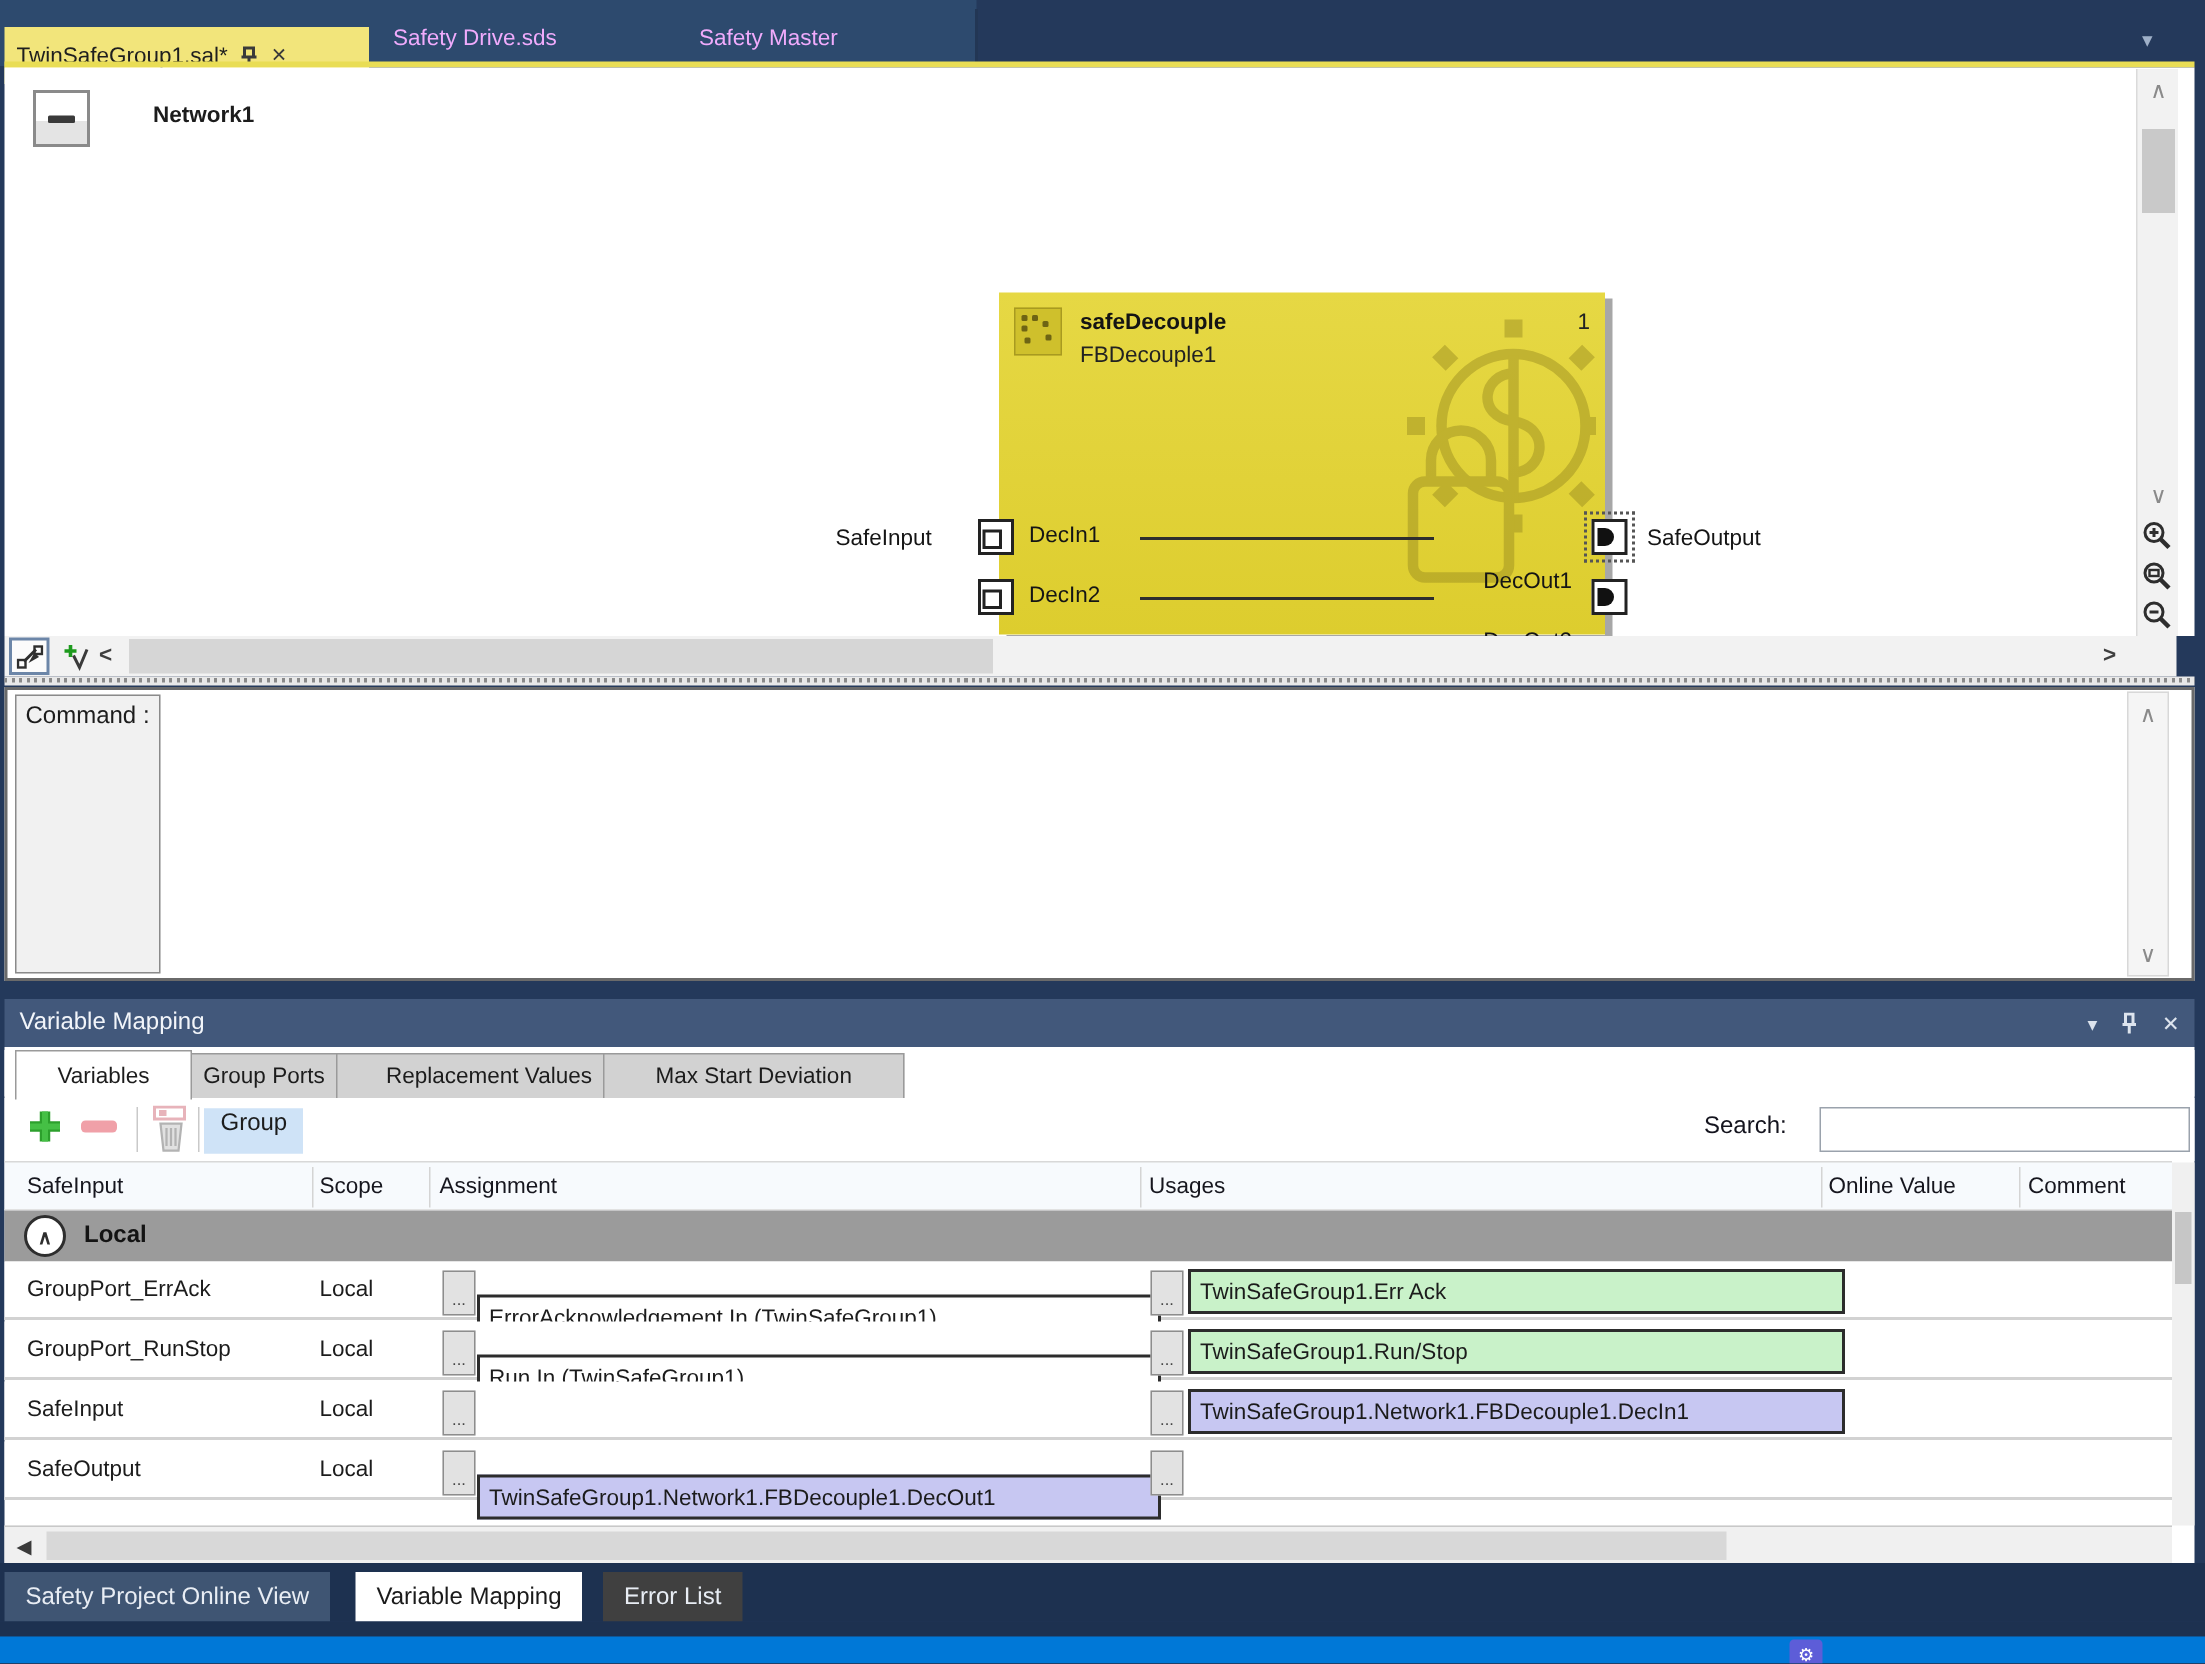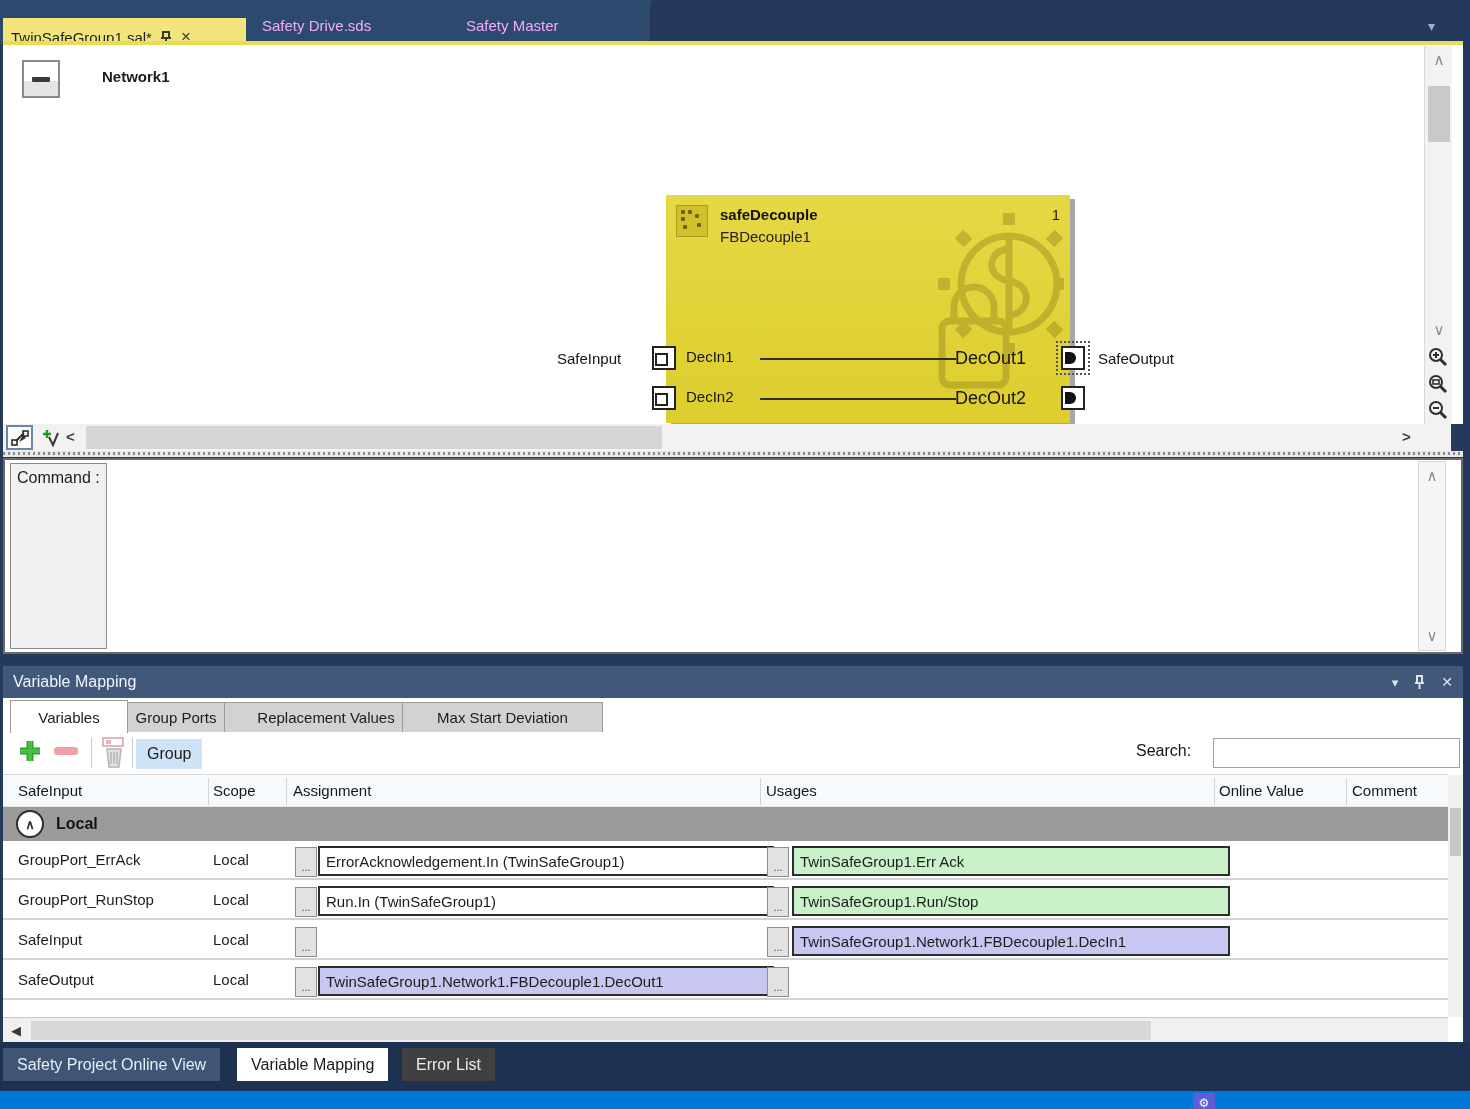--- a/index.html
+++ b/index.html
@@ -29,21 +29,21 @@
   .fb{left:666px;top:195px;width:404px;height:228px;background:linear-gradient(#e6d844,#ddcd2e);
       box-shadow:5px 4px 0 rgba(95,95,95,.55);}
   .fb-icon{left:10px;top:10px;width:30px;height:30px;background:#cfc02c;border:1px solid #a89a20;
       position:absolute;}
   .fb-icon i{position:absolute;width:4px;height:4px;background:#6e6414;border-radius:1px;}
   .fb-type{left:54px;top:11px;position:absolute;font-weight:bold;font-size:15px;color:#141414;}
   .fb-inst{left:54px;top:33px;position:absolute;font-size:15px;color:#222;}
   .fb-order{right:10px;top:11px;position:absolute;font-size:15px;color:#222;}
   .fb-watermark{position:absolute;right:6px;top:14px;opacity:.45;}
   .port-label-in{position:absolute;left:20px;font-size:15px;color:#151515;}
-  .port-label-out{position:absolute;right:44px;font-size:18px;color:#151515;}
+  .port-label-out{position:absolute;right:22px;font-size:15px;color:#151515;margin-top:31px;}
   .fb-wire{position:absolute;left:94px;width:196px;height:2px;background:#2e2e2e;}
   .pin{position:absolute;width:24px;height:24px;background:#ffffff;border:2px solid #222;}
   .pin .insq{position:absolute;left:1px;top:5px;width:9px;height:9px;border:2px solid #222;background:#fff;}
   .pin .ind{position:absolute;left:2px;top:4px;width:11px;height:12px;background:#111;border-radius:0 7px 7px 0;}
   .pin.selected{outline:2px dotted #555;outline-offset:3px;}
   .var-label{position:absolute;font-size:15px;color:#151515;}
 
   
   .vscroll{left:1424px;top:46px;width:28px;height:378px;background:#f2f2f2;border-left:1px solid #dadada;}
   .vs-arrow{position:absolute;left:0;width:28px;height:24px;color:#8a8a8a;font-size:15px;
@@ -73,40 +73,40 @@
   .vm-title-icons{position:absolute;right:10px;top:0;height:32px;display:flex;align-items:center;gap:16px;color:#dde4ee;}
   .vm-body{left:3px;top:698px;width:1460px;height:344px;background:#ffffff;}
   .vm-tabs{left:3px;top:700px;width:1460px;height:31px;background:#ffffff;}
   .vm-tab{position:absolute;top:2px;height:29px;background:#d2d2d2;border:1px solid #9a9a9a;
           display:flex;align-items:center;justify-content:center;font-size:15px;padding:0 12px;}
   .vm-tab.active{top:0;height:32px;background:#ffffff;border-bottom:none;z-index:2;}
 
   .vm-toolbar{left:3px;top:732px;width:1460px;height:42px;background:#ffffff;}
   .tb-sep{position:absolute;top:6px;width:1px;height:30px;background:#c9c9c9;}
   .group-btn{position:absolute;left:133px;top:7px;height:28px;padding:0 10px;background:#cfe3f7;
-             border:1px solid #cfe3f7;display:flex;align-items:center;font-size:16px;}
+             border:1px solid #cfe3f7;display:flex;font-size:16px;}
   .search-label{position:absolute;left:1133px;top:10px;font-size:16px;color:#14141e;}
   .search-input{position:absolute;left:1210px;top:6px;width:233px;height:28px;border:1px solid #9aa2ac;
                 background:#fff;font:15px "Liberation Sans",sans-serif;padding:0 6px;outline:none;}
 
   .vm-header{left:3px;top:774px;width:1445px;height:33px;background:#f7fafd;border-top:1px solid #d8d8d8;border-bottom:1px solid #e2e2e2;}
   .col-h{position:absolute;top:7px;font-size:15px;color:#16161e;}
   .col-div{position:absolute;top:3px;width:1px;height:27px;background:#d4d4d4;}
 
   .local-row{left:3px;top:807px;width:1445px;height:34px;background:#9b9b9b;display:flex;align-items:center;}
   .local-chev{width:24px;height:24px;border:2px solid #2e2e2e;border-radius:50%;background:#ffffff;
               margin-left:13px;display:flex;align-items:center;justify-content:center;color:#2e2e2e;font-size:13px;font-weight:bold;}
   .local-label{margin-left:12px;font-weight:bold;font-size:16px;color:#141414;}
 
   .vrow{left:3px;width:1445px;height:39px;background:#ffffff;border-bottom:2px solid #d2d2d2;}
   .vrow .vname{position:absolute;left:15px;top:10px;font-size:15px;}
   .vrow .vscope{position:absolute;left:210px;top:10px;font-size:15px;}
   .ell-btn{position:absolute;top:6px;width:20px;height:25px;background:#e2e2e2;border:1px solid #8d8d8d;
            font-size:11px;color:#444;display:flex;align-items:flex-end;justify-content:center;padding-bottom:3px;}
-  .abox{position:absolute;left:315px;top:5px;width:440px;height:26px;border:2px solid #2c2c2c;background:#ffffff;
+  .abox{position:absolute;left:315px;top:22px;width:440px;height:26px;border:2px solid #2c2c2c;background:#ffffff;
         display:flex;align-items:center;padding:0 6px;font-size:15px;}
   .ubox{position:absolute;left:789px;top:5px;width:422px;height:26px;border:2px solid #2c2c2c;
         display:flex;align-items:center;padding:0 6px;font-size:15px;}
   .green{background:#c9f2c9;}
   .purple{background:#c7c7f2;}
 
   .vm-hscroll{left:3px;top:1017px;width:1445px;height:25px;background:#f0f0f0;border-top:1px solid #c8c8c8;}
   .vm-hthumb{position:absolute;left:28px;top:3px;width:1120px;height:19px;background:#d8d8d8;}
   .vm-vscroll{left:1448px;top:775px;width:15px;height:242px;background:#f0f0f0;}
   .vm-vthumb{position:absolute;left:2px;top:33px;width:11px;height:48px;background:#c6c6c6;}

